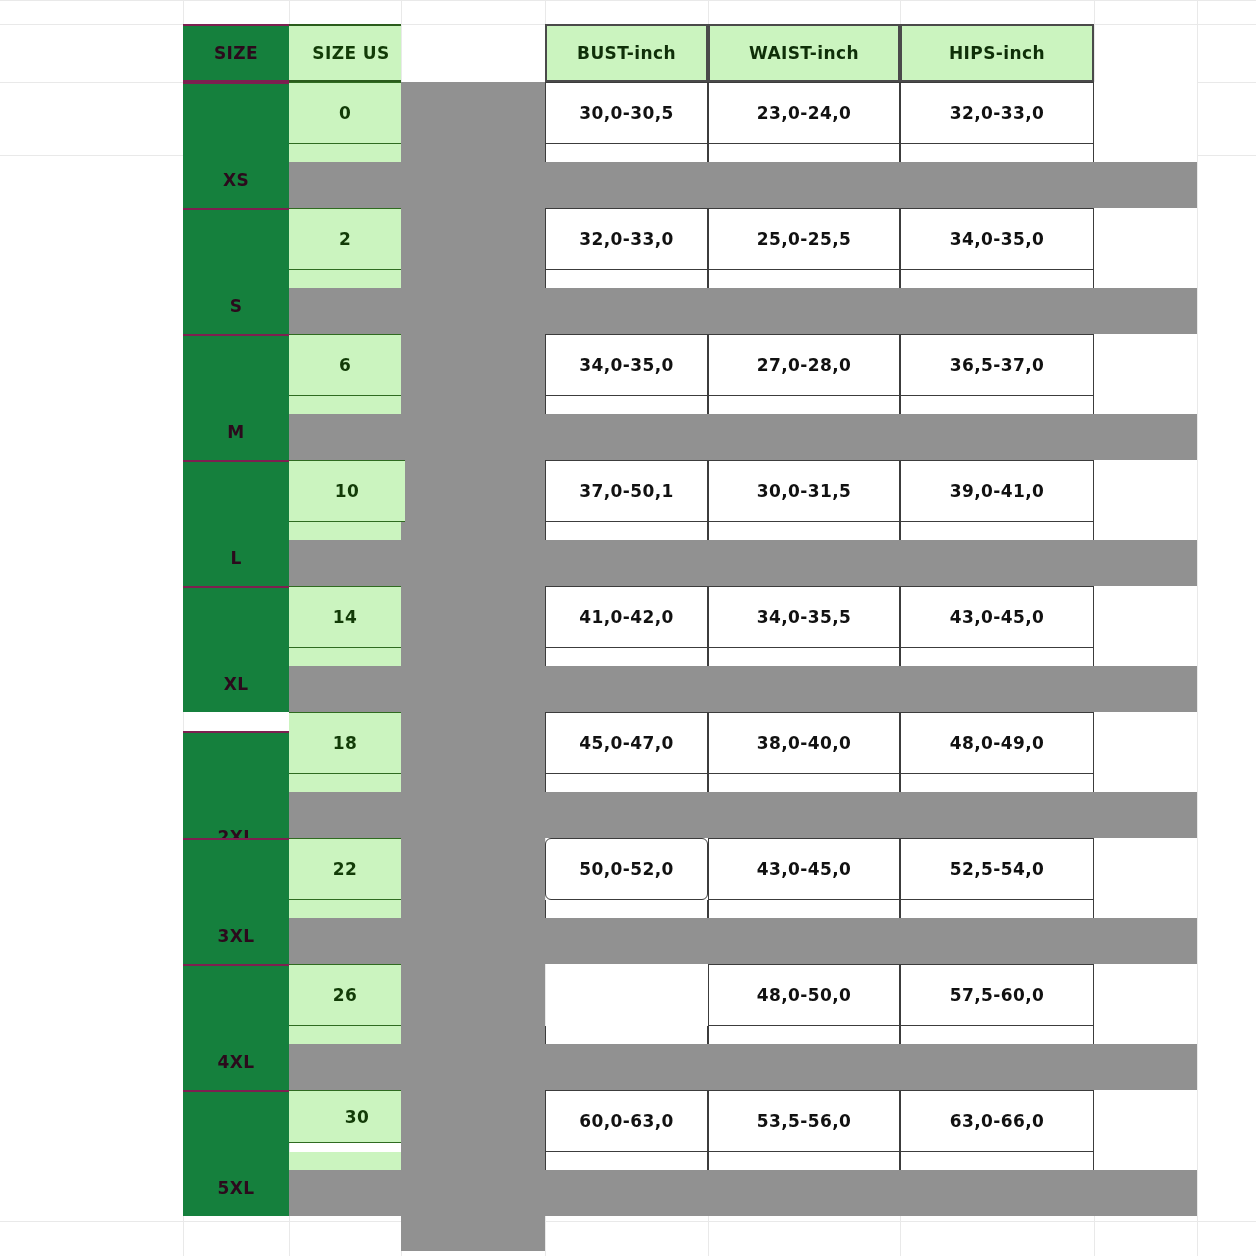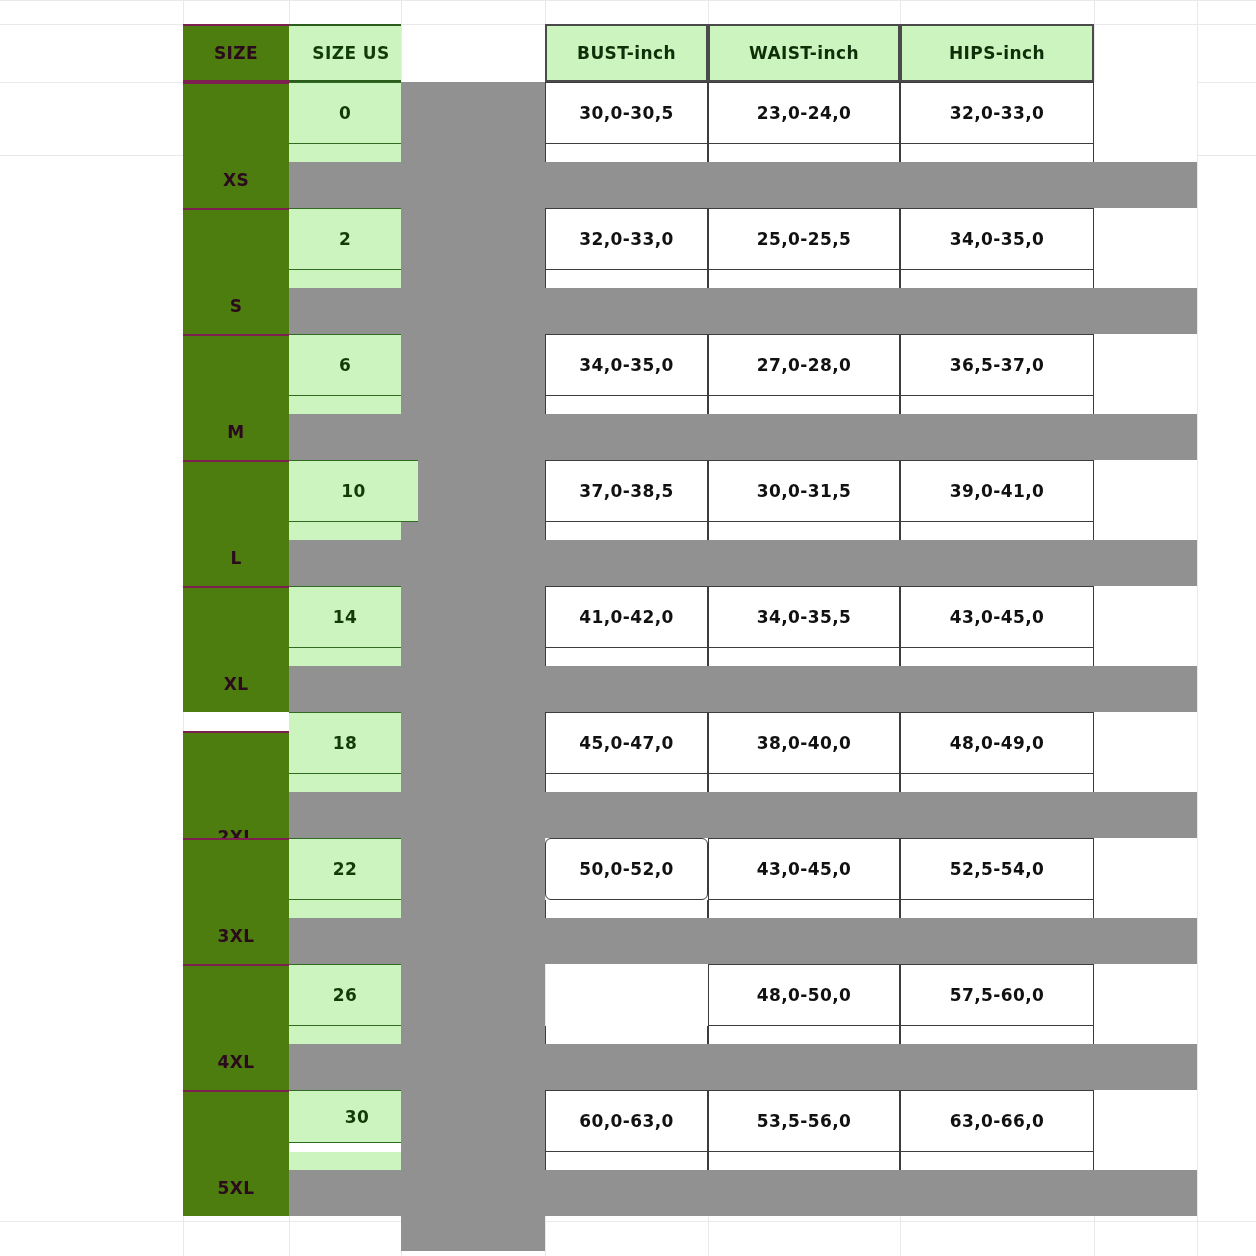--- a/index.html
+++ b/index.html
@@ -50,21 +50,21 @@
     display: flex;
     align-items: center;
     justify-content: center;
     font-weight: bold;
     letter-spacing: 0.4px;
     white-space: nowrap;
   }
 
   
   .pink {
-    background: #4d7c0f;
+    background: #15803d;
     color: #2b0a1c;
     border-top: 2px solid #7d2050;
     font-size: 17px;
     align-items: flex-end;
     padding-bottom: 18px;
   }
   .pink.header {
     align-items: center;
     padding-bottom: 0;
     border-bottom: 2px solid #7d2050;
@@ -180,23 +180,23 @@
     <div class="cell green" style="left: 106px; top: 310px; width: 112px; height: 62px;">6</div>
     <div class="green-sliver" style="left: 106px; top: 372px; width: 112px; height: 18px;"></div>
     <div class="cell meas topline" style="left: 362px; top: 310px; width: 163px; height: 62px;">34,0-35,0</div>
     <div class="meas-strip" style="left: 362px; top: 372px; width: 163px; height: 18px;"></div>
     <div class="cell meas topline" style="left: 525px; top: 310px; width: 192px; height: 62px;">27,0-28,0</div>
     <div class="meas-strip" style="left: 525px; top: 372px; width: 192px; height: 18px;"></div>
     <div class="cell meas topline" style="left: 717px; top: 310px; width: 194px; height: 62px;">36,5-37,0</div>
     <div class="meas-strip" style="left: 717px; top: 372px; width: 194px; height: 18px;"></div>
     <div class="white-pad" style="left: 911px; top: 310px; width: 103px; height: 80px;"></div>
     <div class="cell pink" style="left: 0px; top: 436px; width: 106px; height: 126px;">L</div>
-    <div class="cell green" style="left: 106px; top: 436px; width: 129px; height: 62px;">10</div>
+    <div class="cell green" style="left: 106px; top: 436px; width: 116px; height: 62px;">10</div>
     <div class="green-sliver" style="left: 106px; top: 498px; width: 112px; height: 18px;"></div>
-    <div class="cell meas topline" style="left: 362px; top: 436px; width: 163px; height: 62px;">37,0-38,5</div>
+    <div class="cell meas topline" style="left: 362px; top: 436px; width: 163px; height: 62px;">37,0-50,1</div>
     <div class="meas-strip" style="left: 362px; top: 498px; width: 163px; height: 18px;"></div>
     <div class="cell meas topline" style="left: 525px; top: 436px; width: 192px; height: 62px;">30,0-31,5</div>
     <div class="meas-strip" style="left: 525px; top: 498px; width: 192px; height: 18px;"></div>
     <div class="cell meas topline" style="left: 717px; top: 436px; width: 194px; height: 62px;">39,0-41,0</div>
     <div class="meas-strip" style="left: 717px; top: 498px; width: 194px; height: 18px;"></div>
     <div class="white-pad" style="left: 911px; top: 436px; width: 103px; height: 80px;"></div>
     <div class="cell pink" style="left: 0px; top: 562px; width: 106px; height: 126px;">XL</div>
     <div class="cell green" style="left: 106px; top: 562px; width: 112px; height: 62px;">14</div>
     <div class="green-sliver" style="left: 106px; top: 624px; width: 112px; height: 18px;"></div>
     <div class="cell meas topline" style="left: 362px; top: 562px; width: 163px; height: 62px;">41,0-42,0</div>

